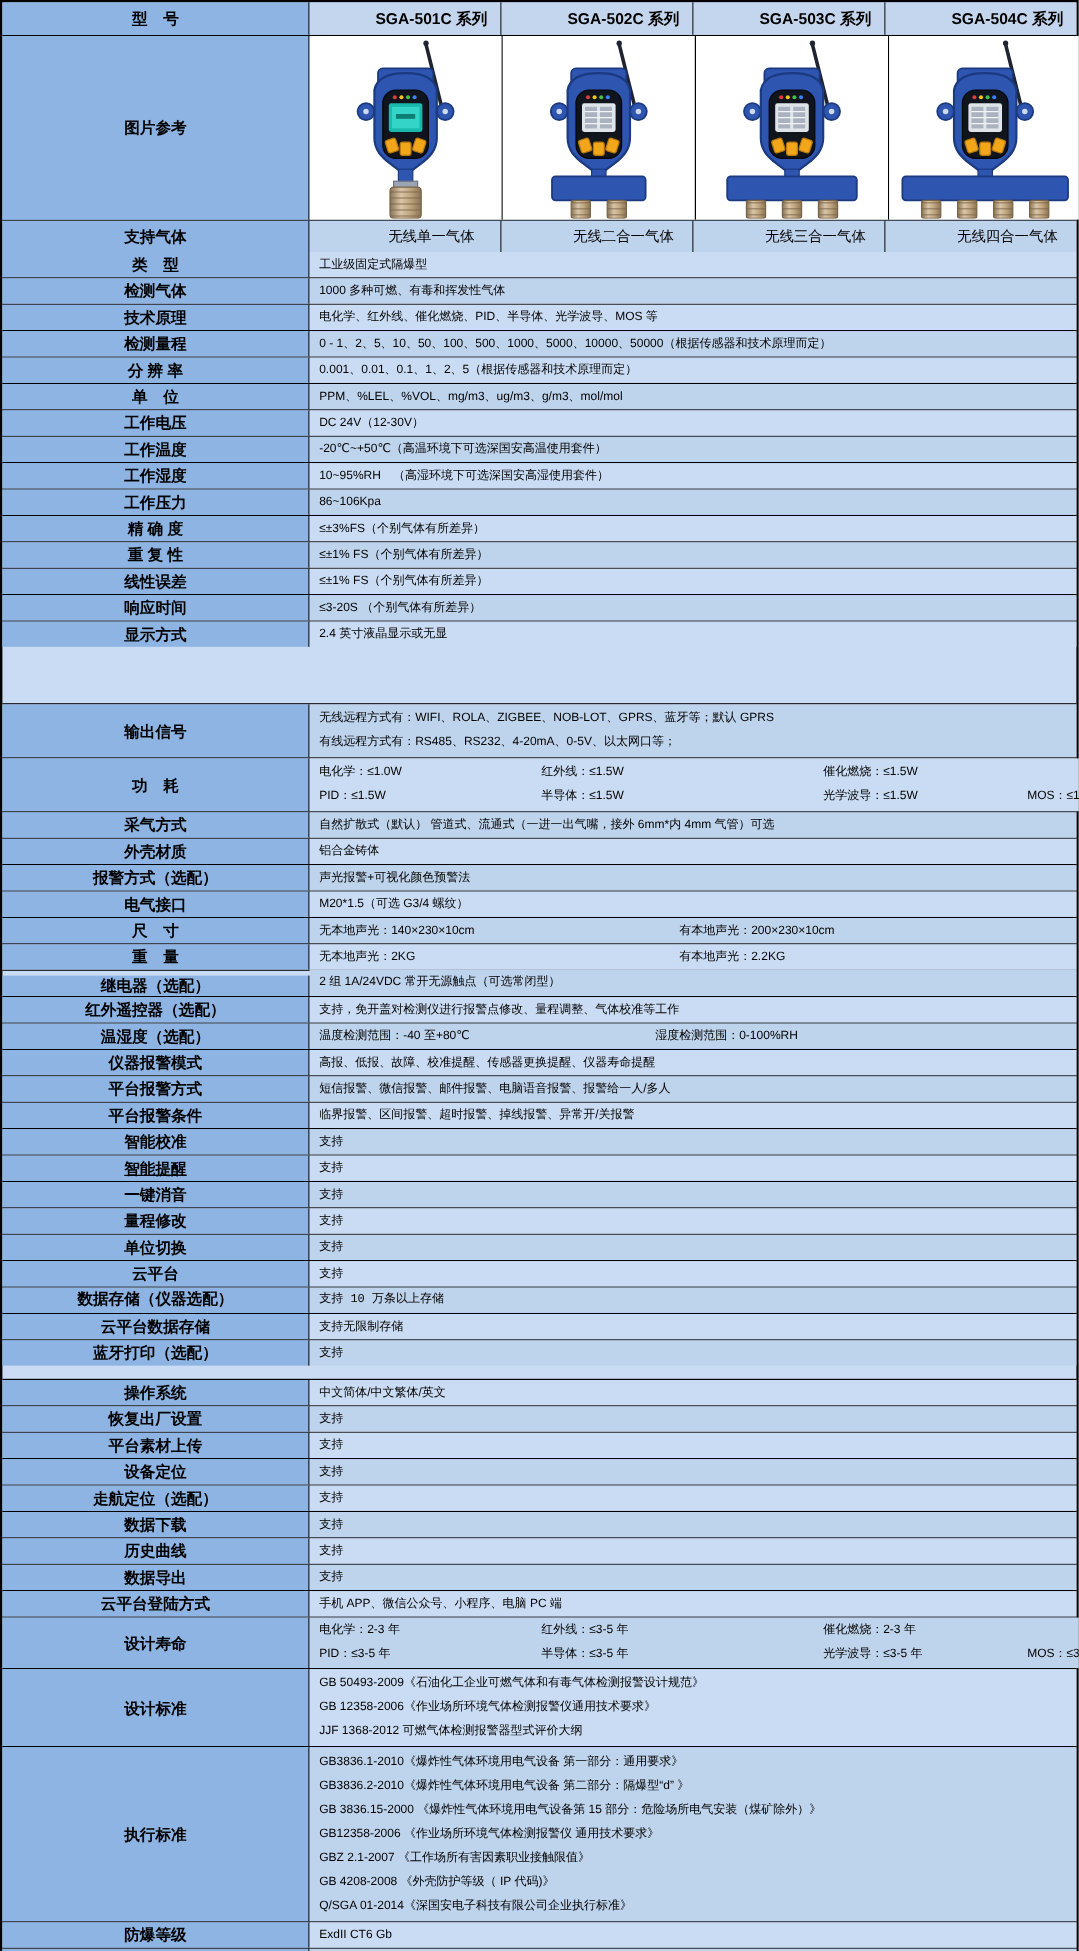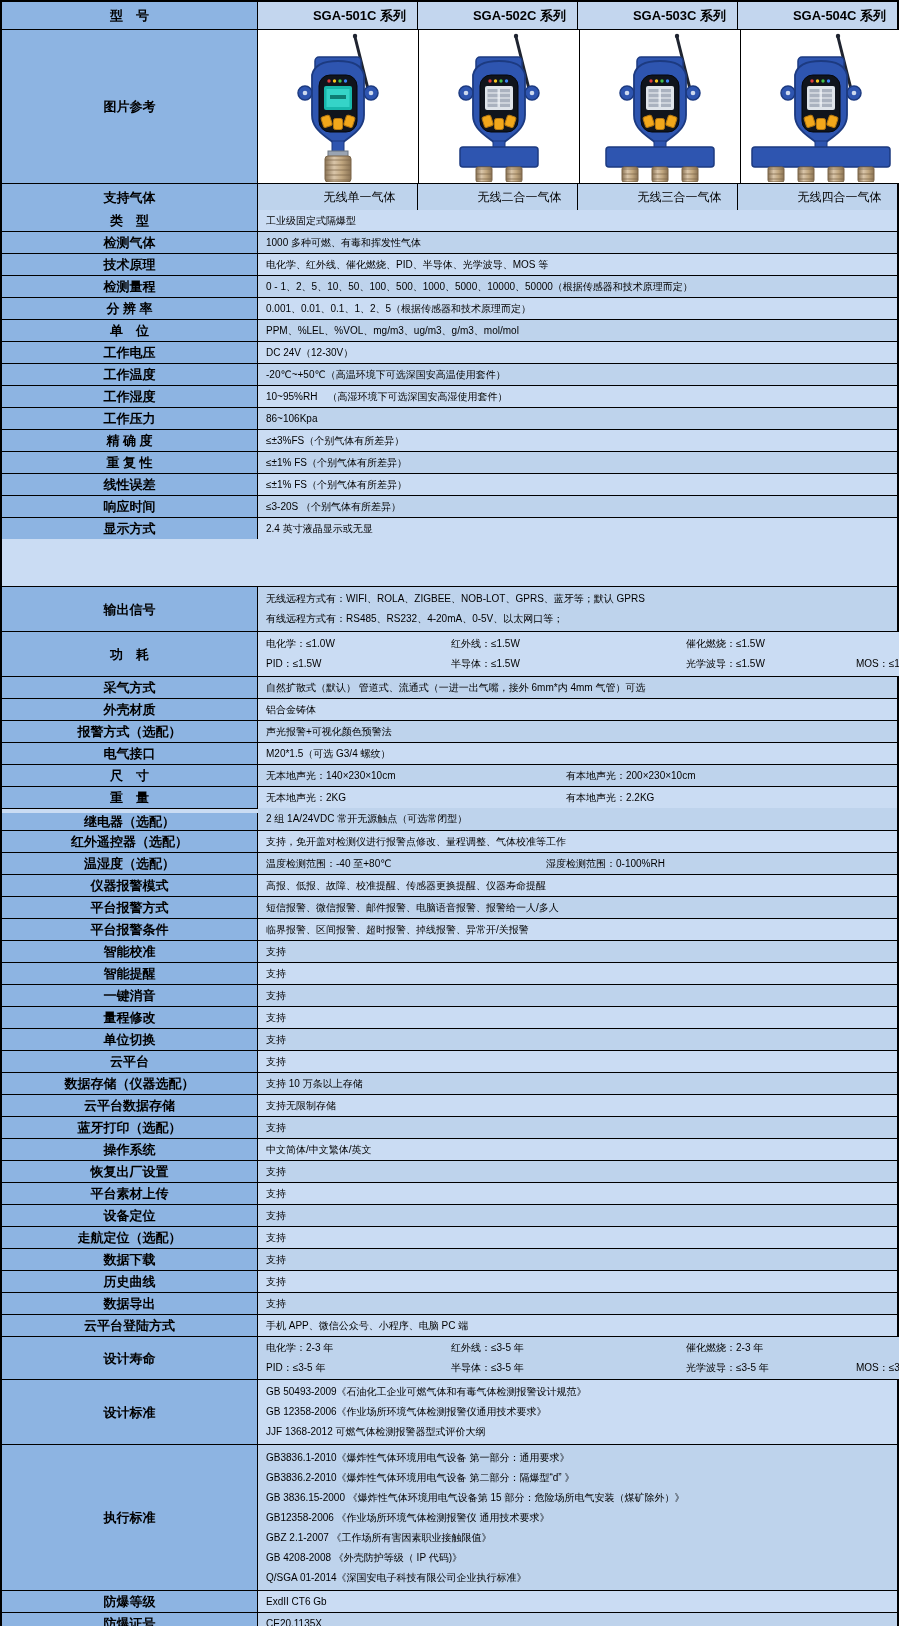--- a/index.html
+++ b/index.html
@@ -417,21 +417,21 @@
         <div class="value-full bg-a">
           <div class="line"><span class="seg">临界报警、区间报警、超时报警、掉线报警、异常开/关报警</span></div>
         </div>
       </div>
       <div class="row" style="height: 21px;">
         <div class="label-cell">智能校准</div>
         <div class="value-full bg-b">
           <div class="line"><span class="seg">支持</span></div>
         </div>
       </div>
-      <div class="row" style="height: 21px;">
+      <div class="row" style="height: 21px; text-decoration: underline;">
         <div class="label-cell">智能提醒</div>
         <div class="value-full bg-a">
           <div class="line"><span class="seg">支持</span></div>
         </div>
       </div>
       <div class="row" style="height: 21px;">
         <div class="label-cell">一键消音</div>
         <div class="value-full bg-b">
           <div class="line"><span class="seg">支持</span></div>
         </div>
@@ -447,39 +447,39 @@
         <div class="value-full bg-b">
           <div class="line"><span class="seg">支持</span></div>
         </div>
       </div>
       <div class="row" style="height: 21px;">
         <div class="label-cell">云平台</div>
         <div class="value-full bg-a">
           <div class="line"><span class="seg">支持</span></div>
         </div>
       </div>
-      <div class="row" style="height: 21px;">
+      <div class="row" style="height: 21px; font-family: Liberation Mono, monospace;">
         <div class="label-cell">数据存储（仪器选配）</div>
         <div class="value-full bg-b">
           <div class="line"><span class="seg">支持 10 万条以上存储</span></div>
         </div>
       </div>
       <div class="row" style="height: 21px;">
         <div class="label-cell">云平台数据存储</div>
         <div class="value-full bg-a">
           <div class="line"><span class="seg">支持无限制存储</span></div>
         </div>
       </div>
       <div class="row" style="height: 21px;">
         <div class="label-cell">蓝牙打印（选配）</div>
         <div class="value-full bg-b">
           <div class="line"><span class="seg">支持</span></div>
         </div>
       </div>
-      <div class="row" style="height: 21px;">
+      <div class="row" style="height: 21px; margin-top: 11px;">
         <div class="label-cell">操作系统</div>
         <div class="value-full bg-a">
           <div class="line"><span class="seg">中文简体/中文繁体/英文</span></div>
         </div>
       </div>
       <div class="row" style="height: 21px;">
         <div class="label-cell">恢复出厂设置</div>
         <div class="value-full bg-b">
           <div class="line"><span class="seg">支持</span></div>
         </div>

